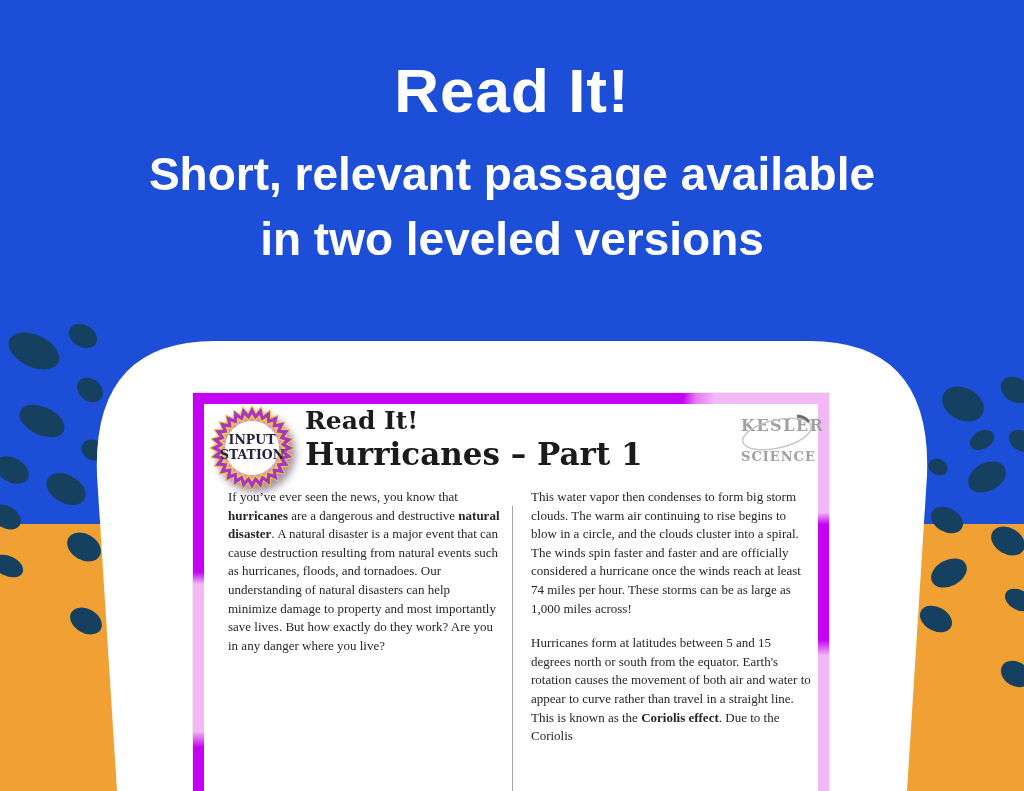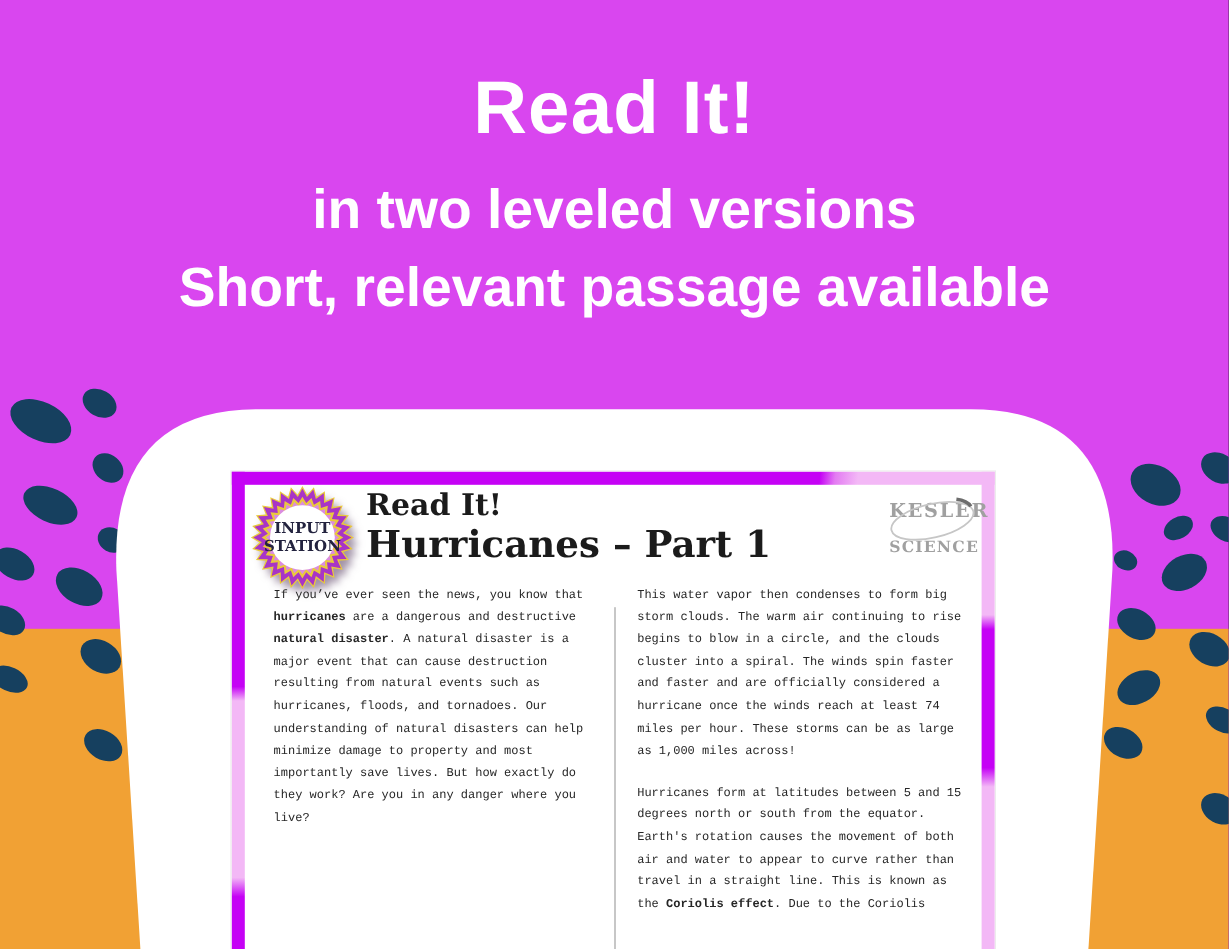--- a/index.html
+++ b/index.html
@@ -1,18 +1,18 @@
 <!DOCTYPE html>
 <html><head>
 <meta charset="utf-8">
 <style>
   html,body{margin:0;padding:0;background:#222;}
   .stage{
     position:relative;width:1024px;height:791px;overflow:hidden;
-    background:#d946ef;font-family:"Liberation Sans",sans-serif;
+    background:#1d4ed8;font-family:"Liberation Sans",sans-serif;
   }
   .band-orange{position:absolute;left:0;top:524px;width:1024px;height:267px;background:#F1A134;}
   .dot{position:absolute;background:#16405F;border-radius:50%;}
   
   .hero{position:absolute;left:0;top:0;width:100%;text-align:center;color:#FFFFFF;}
   .hero-title{margin:60px 0 0 0;font-size:62px;font-weight:800;letter-spacing:1px;line-height:1;}
   .hero-sub{margin:20px 0 0 0;font-size:46px;font-weight:800;line-height:1.42;}
   
   .card-svg{position:absolute;left:0;top:0;}
   
@@ -34,22 +34,22 @@
   .ws-subtitle{font-size:31px;font-weight:bold;line-height:1.2;}
   .logo{position:absolute;right:16px;top:25px;width:72px;text-align:center;
     color:#A0A0A0;font-family:"DejaVu Serif",serif;font-weight:bold;line-height:1;}
   .logo-l1{font-size:16px;letter-spacing:1.5px;}
   .logo-l2{font-size:13px;letter-spacing:1px;margin-top:16px;}
   .logo-swoosh{position:absolute;left:-2px;top:-7px;}
   
   .col{position:absolute;top:95px;}
   .col-left{left:35px;width:272px;}
   .col-right{left:338px;width:282px;}
-  .col p{margin:0 0 16px 0;font-size:10px;line-height:18.6px;color:#262626;
-    font-family:Liberation Mono, monospace;}
+  .col p{margin:0 0 16px 0;font-size:13px;line-height:18.6px;color:#262626;
+    font-family:Liberation Serif, serif;}
   .col p b{font-weight:bold;}
   .divider{position:absolute;left:319px;top:113px;bottom:0;width:1px;background:#A3A3A3;}
 </style>
 </head>
 <body>
 
 <div class="stage">
 
   <div class="band-orange"></div>
 
@@ -74,22 +74,22 @@
   <div class="dot" style="left:930px;top:508px;width:34px;height:24px;transform:rotate(28deg);"></div>
   <div class="dot" style="left:990px;top:528px;width:36px;height:26px;transform:rotate(30deg);"></div>
   <div class="dot" style="left:930px;top:560px;width:38px;height:26px;transform:rotate(-28deg);"></div>
   <div class="dot" style="left:1004px;top:590px;width:30px;height:20px;transform:rotate(28deg);"></div>
   <div class="dot" style="left:919px;top:607px;width:34px;height:24px;transform:rotate(28deg);"></div>
   <div class="dot" style="left:1000px;top:662px;width:32px;height:24px;transform:rotate(30deg);"></div>
 
   <div class="hero">
     <div class="hero-title">Read It!</div>
     <div class="hero-sub">
+      <div>Short, relevant passage available</div>
       <div>in two leveled versions</div>
-      <div>Short, relevant passage available</div>
     </div>
   </div>
 
   <svg class="card-svg" width="1024" height="791" viewBox="0 0 1024 791">
     <path d="M 117 791 L 97 475 Q 92 341 215 341 L 809 341 Q 932 341 927 475 L 907 791 Z" fill="#FFFFFF"></path>
   </svg>
 
   <div class="page">
     <div class="b-top"></div>
     <div class="b-left"></div>

